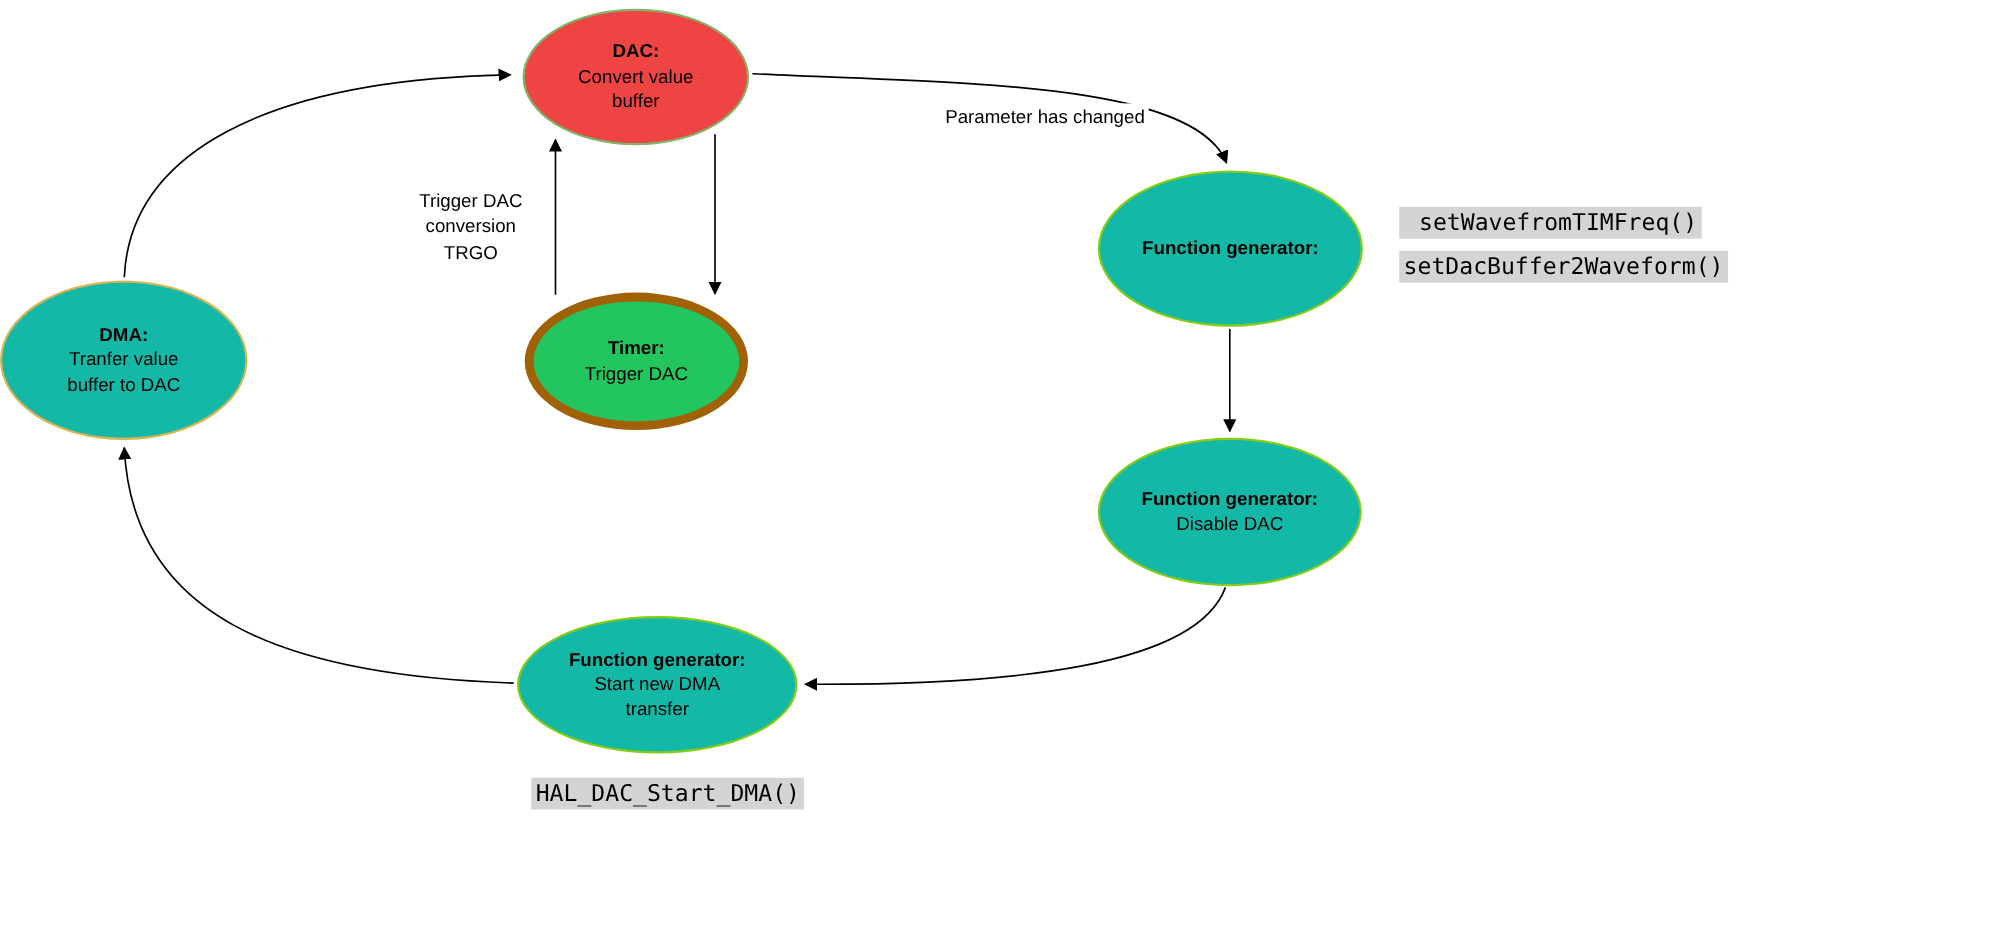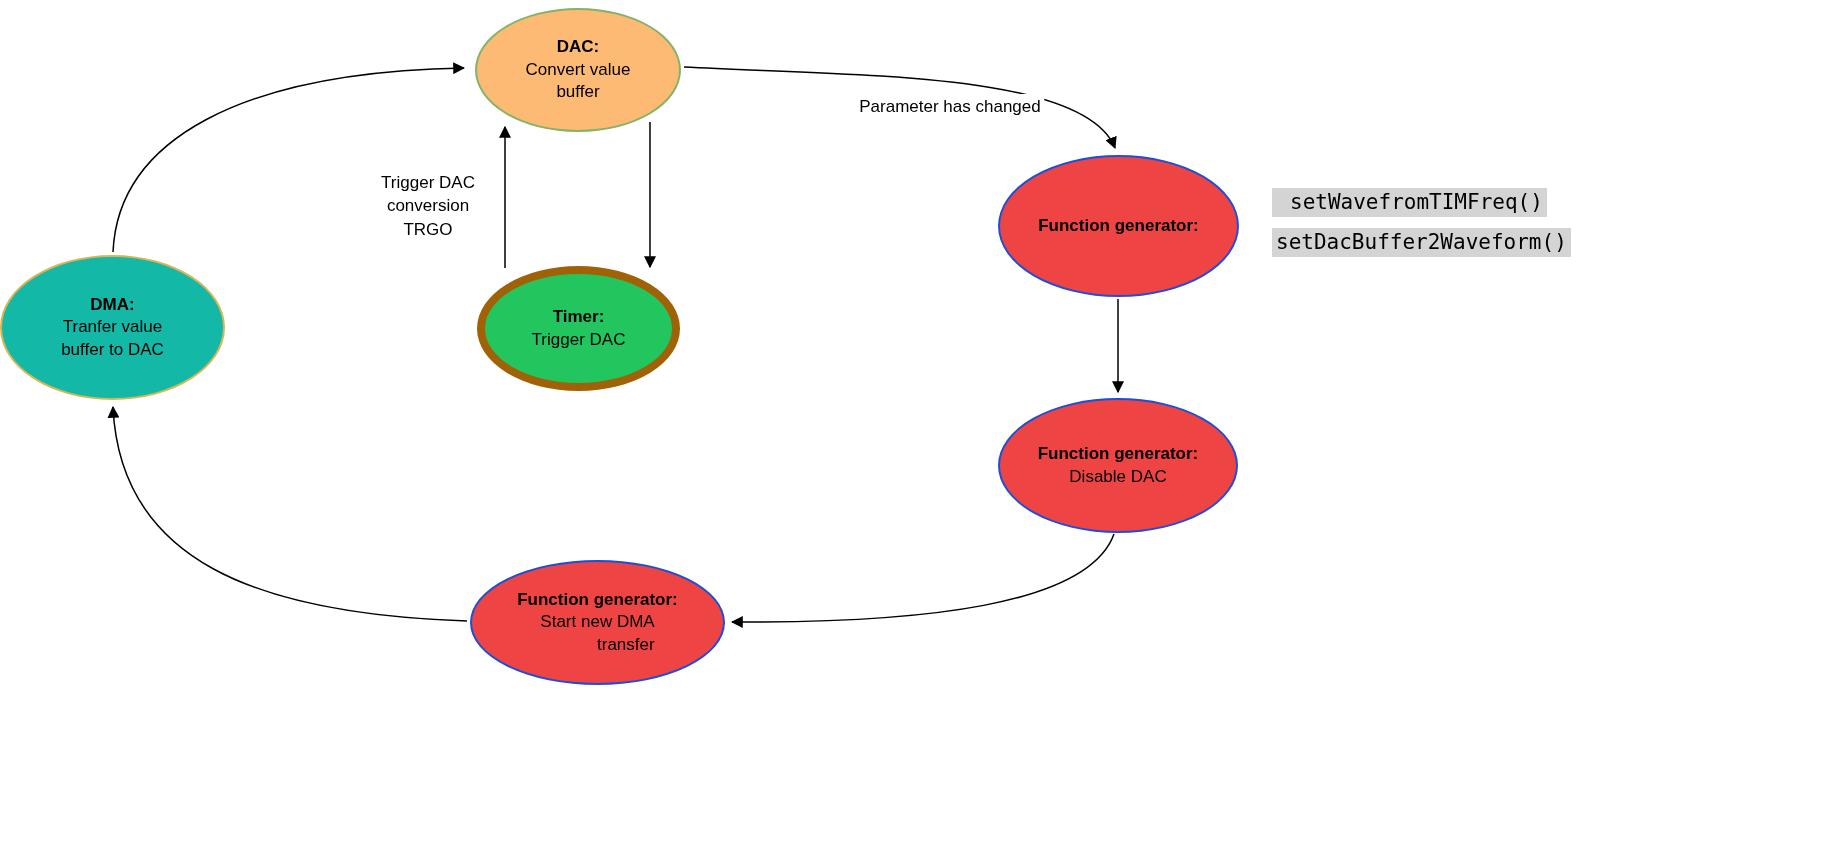--- a/index.html
+++ b/index.html
@@ -28,24 +28,24 @@
     align-items: center;
     justify-content: center;
     text-align: center;
     font-size: 17px;
     line-height: 1.32;
     padding: 0 20px;
   }
   .node .title { font-weight: bold; }
   .node .body { white-space: pre-line; }
 
-  .node.green  { background: #fdba74; border: 2px solid #82b366; }
+  .node.green  { background: #ef4444; border: 2px solid #82b366; }
   .node.yellow { background: #14b8a6; border: 2px solid #d6b656; }
   .node.orange { background: #22c55e; border: 8px solid #a16207; }
-  .node.gray   { background: #ef4444; border: 2px solid #1d4ed8; text-align: right; }
+  .node.gray   { background: #14b8a6; border: 2px solid #84cc16; }
 
   #node-dac        { left: 475px; top: 8px;   width: 206px; height: 124px; }
   #node-dma        { left: 0px;   top: 255px; width: 225px; height: 145px; }
   #node-timer      { left: 477px; top: 266px; width: 203px; height: 125px; }
   #node-fg-update  { left: 998px; top: 155px; width: 241px; height: 142px; }
   #node-fg-disable { left: 998px; top: 398px; width: 240px; height: 135px; }
   #node-fg-start   { left: 470px; top: 560px; width: 255px; height: 125px; }
 
   .edge-label {
     position: absolute;
@@ -134,14 +134,15 @@
   <div class="edge-label" id="label-trigger">Trigger DAC
 conversion
 TRGO</div>
 
 
   <div class="code" id="code-setwave">setWavefromTIMFreq()</div>
 
   <div class="code" id="code-setbuffer">setDacBuffer2Waveform()</div>
 
 
+  <div class="code" id="code-halstart">HAL_DAC_Start_DMA()</div>
 
 </div>
 
 </body></html>

